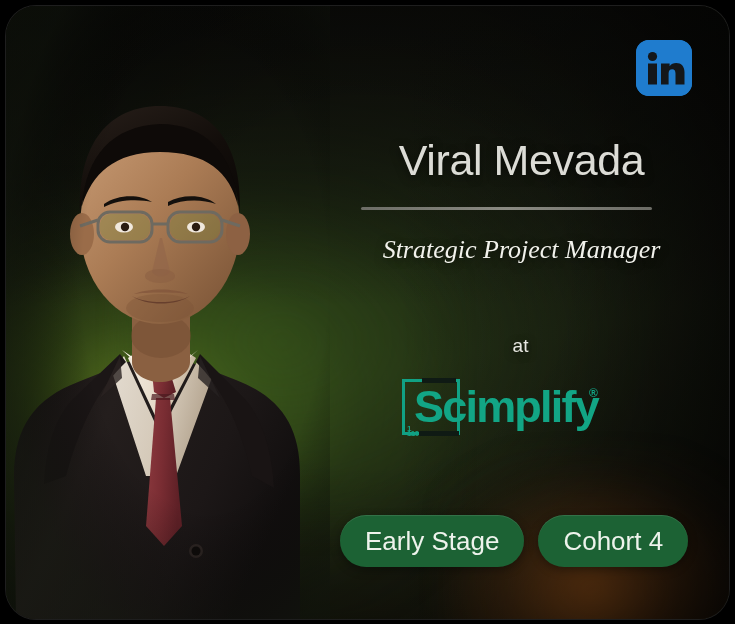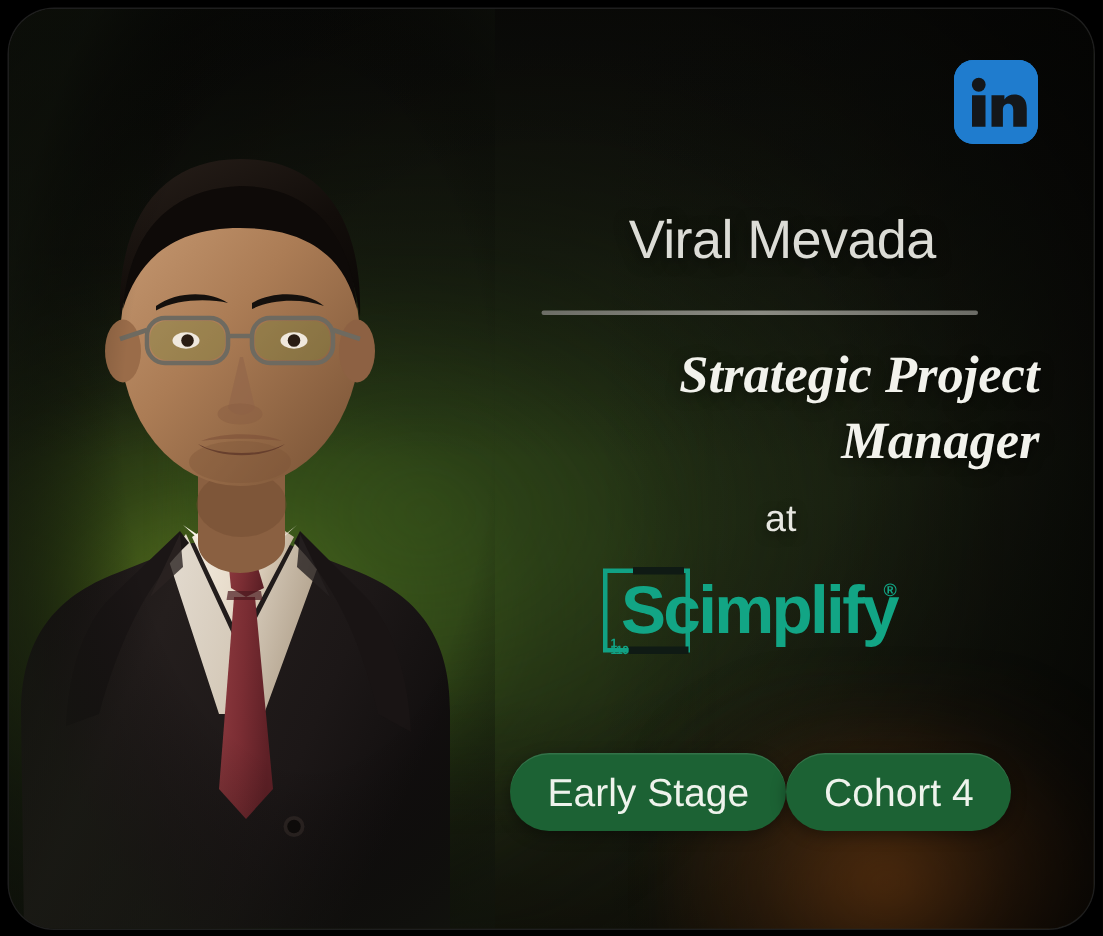--- a/index.html
+++ b/index.html
@@ -105,21 +105,21 @@
     top: 0;
     width: 393px;
     height: 613px;
   }
 
   .person-name {
     position: absolute;
     left: 0; right: 22px;
     top: 128px;
     text-align: center;
-    font-size: 36px;
+    font-size: 43px;
     line-height: 52px;
     font-weight: 400;
     letter-spacing: -0.4px;
     color: #dcdcd6;
     text-shadow: 0 2px 10px rgba(0,0,0,0.55);
   }
 
   .divider {
     position: absolute;
     left: 25px;
@@ -128,36 +128,36 @@
     height: 3px;
     background: linear-gradient(90deg, #74746e 0%, #95958d 50%, #74746e 100%);
     border-radius: 2px;
     opacity: 0.92;
   }
 
   .job-title {
     position: absolute;
     left: 14px; right: 36px;
     top: 222px;
-    text-align: right;
+    text-align: center;
     font-family: "Liberation Serif", "DejaVu Serif", serif;
     font-style: italic;
-    font-weight: 700;
-    font-size: 35px;
+    font-weight: 400;
+    font-size: 26px;
     line-height: 44px;
     color: #f2f2ec;
     text-shadow: 0 2px 9px rgba(0,0,0,0.5);
   }
 
   .at-word {
     position: absolute;
     left: 0; right: 24px;
     top: 325px;
     text-align: center;
-    font-size: 25px;
+    font-size: 19px;
     line-height: 30px;
     color: #e7e7e1;
     text-shadow: 0 2px 8px rgba(0,0,0,0.5);
   }
 
   
   .company-logo {
     position: absolute;
     left: 66px;
     top: 367px;
@@ -218,23 +218,24 @@
     font-size: 12px;
     line-height: 12px;
     color: #12a585;
     font-weight: 700;
   }
 
   
   .badges {
     position: absolute;
     left: 4px;
-    top: 496px;
+    top: 509px;
     width: 366px;
     display: flex;
+    gap: 14px;
     align-items: center;
   }
   .badge {
     height: 52px;
     border-radius: 26px;
     background: #1c6234;
     color: #eef3ec;
     font-size: 26px;
     line-height: 52px;
     padding: 0 25px;

